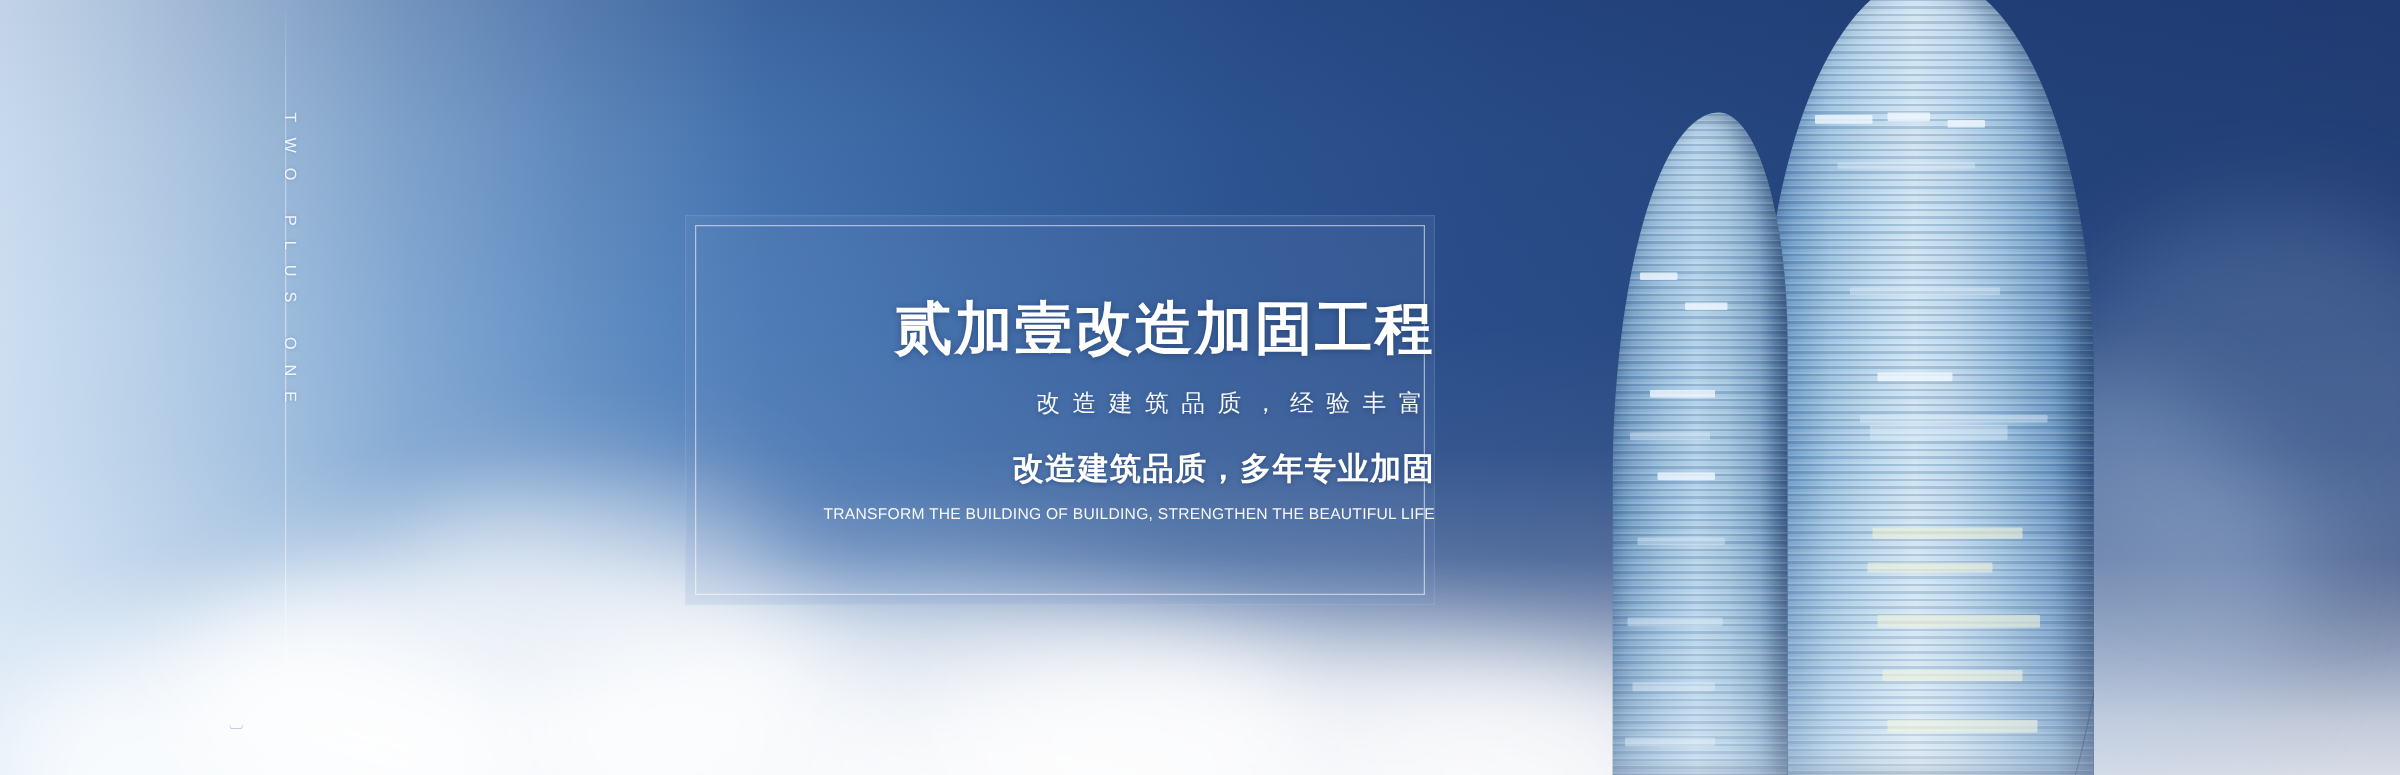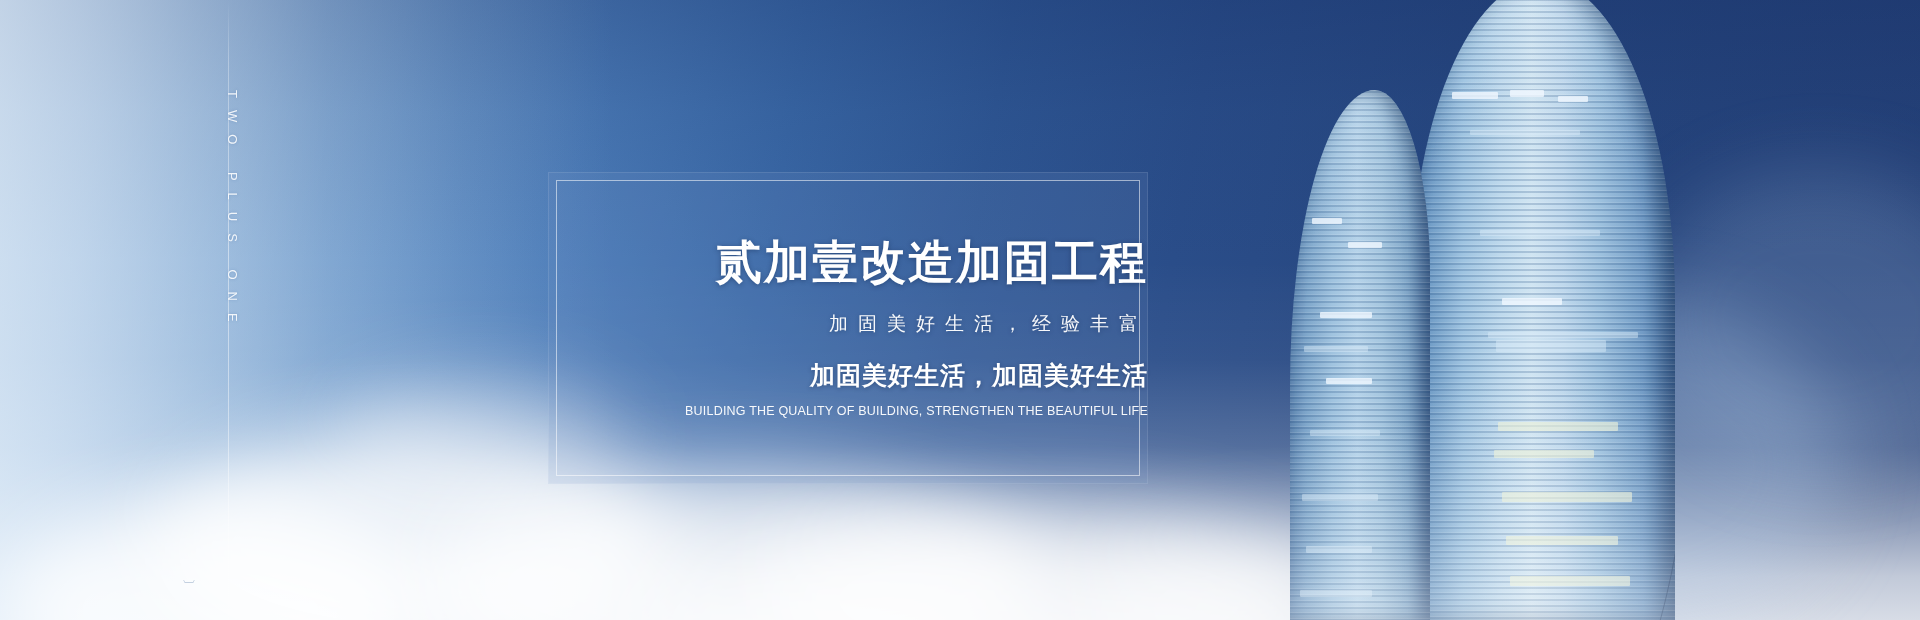--- a/index.html
+++ b/index.html
@@ -352,19 +352,19 @@
   </div>
 
   <div class="brand-rail"></div>
   <div class="brand-vertical">TWO PLUS ONE</div>
   <div class="brand-mark">〕</div>
 
   <div class="hero-box">
     <div class="hero-box-inner"></div>
     <div class="hero-content">
       <h1 class="hero-title">贰加壹改造加固工程</h1>
-      <p class="hero-sub">加固美好生活，经验丰富</p>
-      <p class="hero-slogan">加固美好生活，加固美好生活</p>
-      <p class="hero-en">BUILDING THE QUALITY OF BUILDING, STRENGTHEN THE BEAUTIFUL LIFE</p>
+      <p class="hero-sub">改造建筑品质，经验丰富</p>
+      <p class="hero-slogan">改造建筑品质，多年专业加固</p>
+      <p class="hero-en">TRANSFORM THE BUILDING OF BUILDING, STRENGTHEN THE BEAUTIFUL LIFE</p>
     </div>
   </div>
 
 </div>
 
 </body></html>

